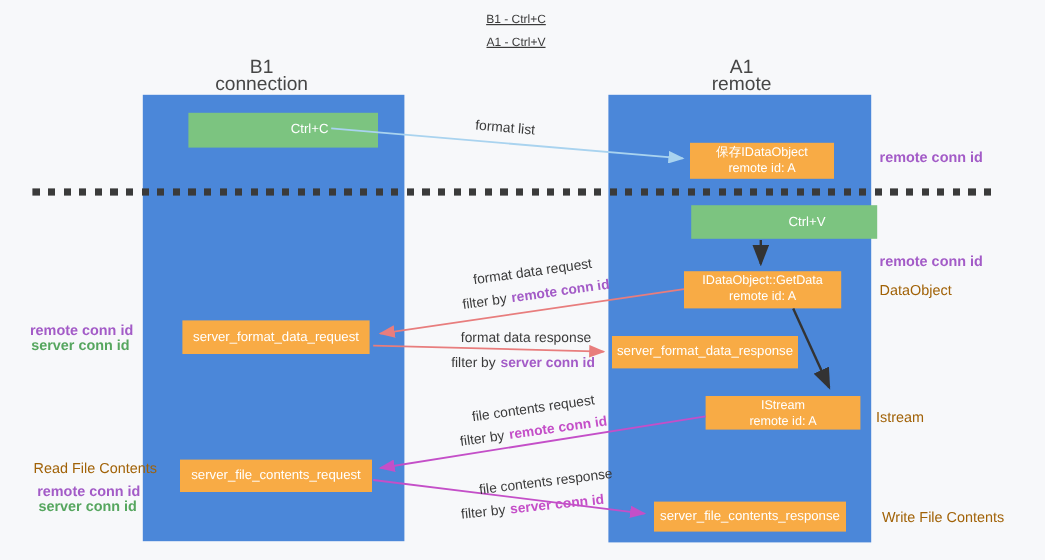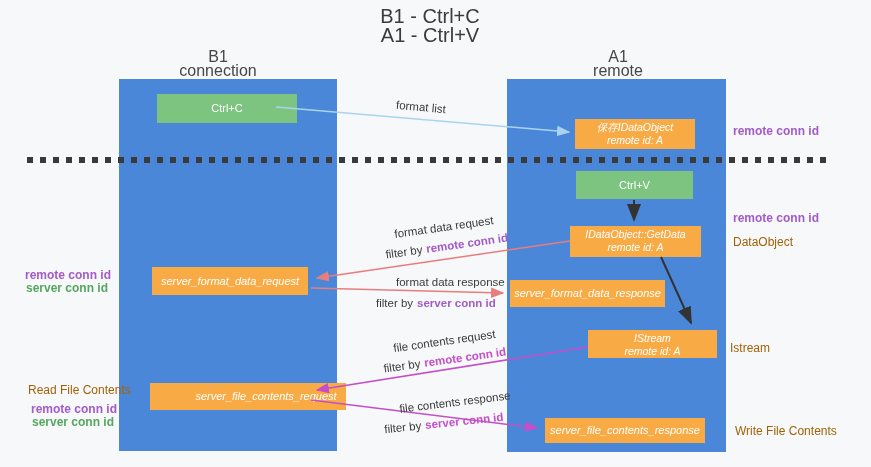--- a/index.html
+++ b/index.html
@@ -1,27 +1,27 @@
 <!DOCTYPE html>
 <html><head>
 <meta charset="utf-8">
 <style>
   html,body{margin:0;padding:0;}
   body{font-family:"Liberation Sans","DejaVu Sans",sans-serif;background:#f7f8fa;}
   .stage{position:relative;width:871px;height:467px;background:#f7f8fa;overflow:hidden;}
   .title{position:absolute;left:0;top:7px;width:860px;text-align:center;
-         font-size:20px;line-height:19px;color:#3b3b3b;}
+         font-size:10px;line-height:19px;color:#3b3b3b;text-decoration:underline;}
   .col-header{position:absolute;width:120px;text-align:center;font-size:16px;
               line-height:14px;color:#464646;}
   .col{position:absolute;background:#4b87d9;}
   .dashes{position:absolute;left:27px;top:157px;width:804px;height:6px;
           background:repeating-linear-gradient(90deg,#3a3a3a 0 6px,transparent 6px 13px);}
   .box{position:absolute;color:#fff;text-align:center;white-space:nowrap;}
   .green{background:#7cc480;}
-  .orange{background:#f8ab45;font-style:italic;}
+  .orange{background:#f8ab45;}
   .one-line{font-size:11px;}
   .two-line{font-size:10.5px;line-height:13px;padding-top:2px;}
   .lbl{position:absolute;font-size:12px;color:#a16207;white-space:nowrap;}
   .purple{color:#a35bc7;font-weight:bold;}
   .magenta{color:#c44fc8;font-weight:bold;}
   .greentx{color:#56a65f;font-weight:bold;}
   .arrow-lbl{position:absolute;font-size:11.5px;color:#3b3b3b;white-space:nowrap;}
   .r8{transform:rotate(-8deg);}
   .r7{transform:rotate(-7deg);}
   .r6{transform:rotate(-6deg);}
@@ -46,44 +46,44 @@
   <div class="col-header" style="left:558px;top:50px;">
     <div>A1</div>
     <div>remote</div>
   </div>
 
   <div class="col" style="left:119px;top:79px;width:218px;height:372px;"></div>
   <div class="col" style="left:507px;top:79px;width:219px;height:373px;"></div>
 
   <div class="dashes"></div>
 
-  <div class="box green one-line" style="left:157px;top:94px;width:140px;height:29px;line-height:29px;">Ctrl+C</div>
+  <div class="box green one-line" style="left:157px;top:94px;width:114px;height:29px;line-height:29px;padding-left:44px;">Ctrl+C</div>
 
   <div class="box orange two-line" style="left:575px;top:119px;width:120px;height:28px;">
     <div>保存IDataObject</div>
     <div>remote id: A</div>
   </div>
 
-  <div class="box green one-line" style="left:576px;top:171px;width:117px;height:28px;line-height:28px;">Ctrl+V</div>
+  <div class="box green one-line" style="left:576px;top:171px;width:117px;height:28px;line-height:28px;padding-left:38px;">Ctrl+V</div>
 
   <div class="box orange two-line" style="left:570px;top:226px;width:131px;height:29px;">
     <div>IDataObject::GetData</div>
     <div>remote id: A</div>
   </div>
 
   <div class="box orange one-line" style="left:152px;top:267px;width:156px;height:28px;line-height:28px;">server_format_data_request</div>
 
   <div class="box orange one-line" style="left:510px;top:280px;width:155px;height:27px;line-height:27px;">server_format_data_response</div>
 
   <div class="box orange two-line" style="left:588px;top:330px;width:129px;height:26px;">
     <div>IStream</div>
     <div>remote id: A</div>
   </div>
 
-  <div class="box orange one-line" style="left:150px;top:383px;width:160px;height:27px;line-height:27px;padding-left:36px;">server_file_contents_request</div>
+  <div class="box orange one-line" style="left:150px;top:383px;width:160px;height:27px;line-height:27px;">server_file_contents_request</div>
 
   <div class="box orange one-line" style="left:545px;top:418px;width:160px;height:25px;line-height:25px;">server_file_contents_response</div>
 
   <svg class="overlay" width="871" height="467">
     <defs>
       <marker id="m-blue" markerWidth="9" markerHeight="7" refX="8" refY="3.5" orient="auto">
         <path d="M0,0 L9,3.5 L0,7 z" fill="#a9d3ef"></path>
       </marker>
       <marker id="m-black" markerWidth="9" markerHeight="7" refX="8" refY="3.5" orient="auto">
         <path d="M0,0 L9,3.5 L0,7 z" fill="#333333"></path>
@@ -104,21 +104,21 @@
     <line x1="311" y1="400" x2="537" y2="428" stroke="#c44fc8" stroke-width="1.5" marker-end="url(#m-magenta)"></line>
   </svg>
 
   <div class="arrow-lbl r5p" style="left:396px;top:101px;">format list</div>
 
   <div class="arrow-lbl r8" style="left:394px;top:221px;">format data request</div>
   <div class="arrow-lbl r8" style="left:385px;top:240px;">
     <span class="filter-prefix">filter by</span><span class="purple">remote conn id</span>
   </div>
 
-  <div class="arrow-lbl" style="left:396px;top:276px;">format data response</div>
+  <div class="arrow-lbl" style="left:384px;top:276px;">format data response</div>
   <div class="arrow-lbl" style="left:376px;top:297px;">
     <span class="filter-prefix">filter by</span><span class="purple">server conn id</span>
   </div>
 
   <div class="arrow-lbl r8" style="left:393px;top:335px;">file contents request</div>
   <div class="arrow-lbl r8" style="left:383px;top:354px;">
     <span class="filter-prefix">filter by</span><span class="magenta">remote conn id</span>
   </div>
 
   <div class="arrow-lbl r7" style="left:399px;top:396px;">file contents response</div>

